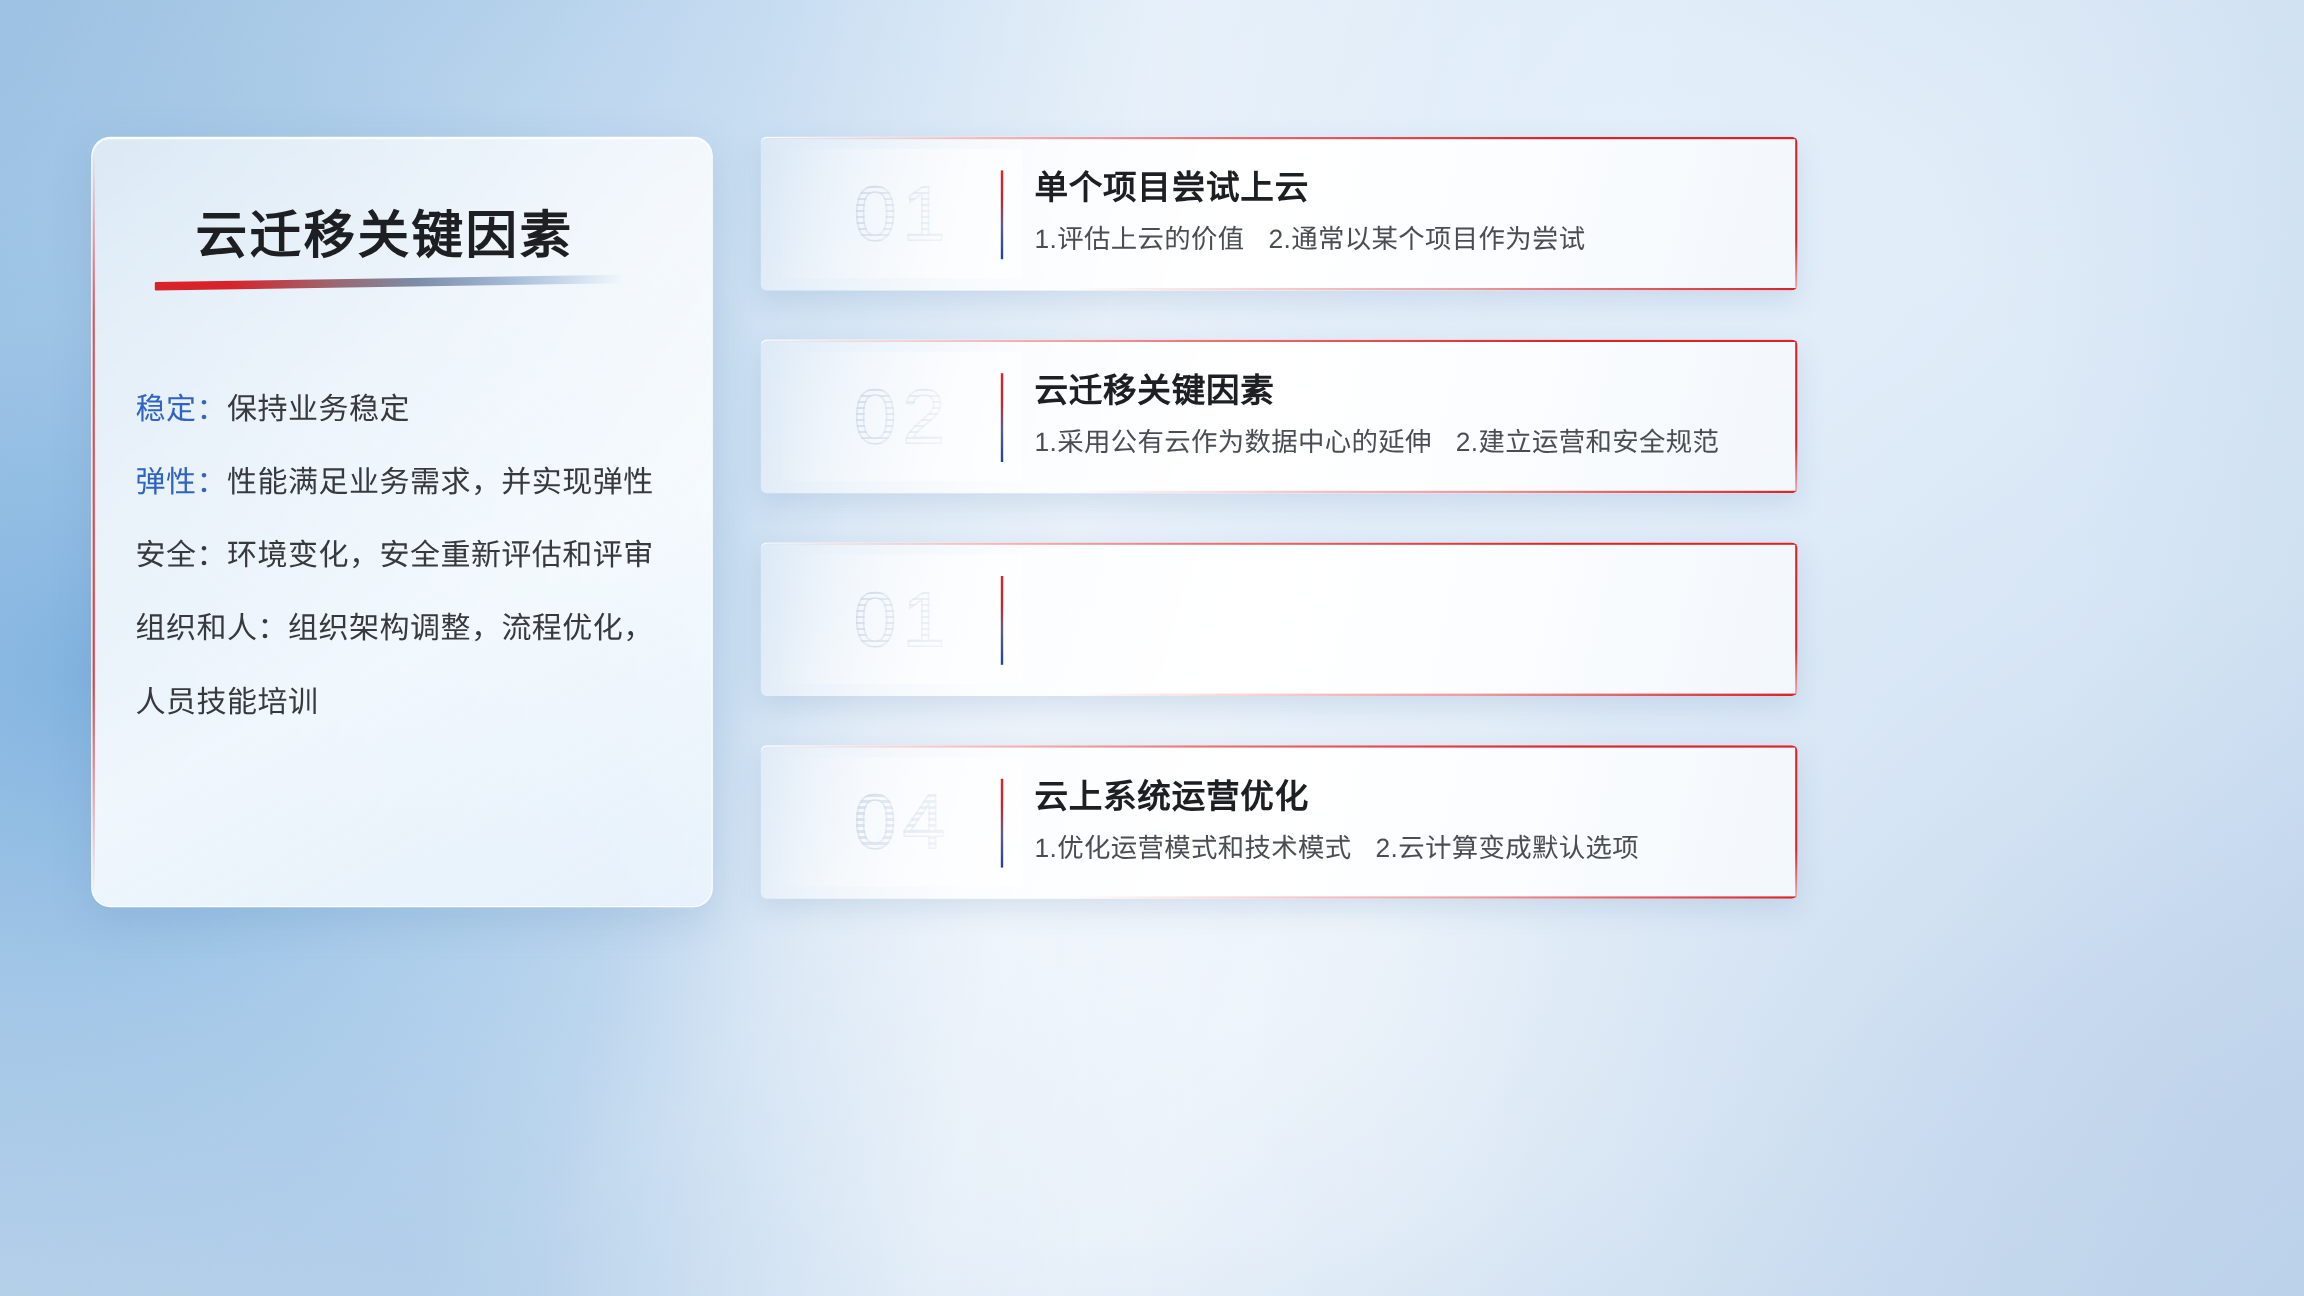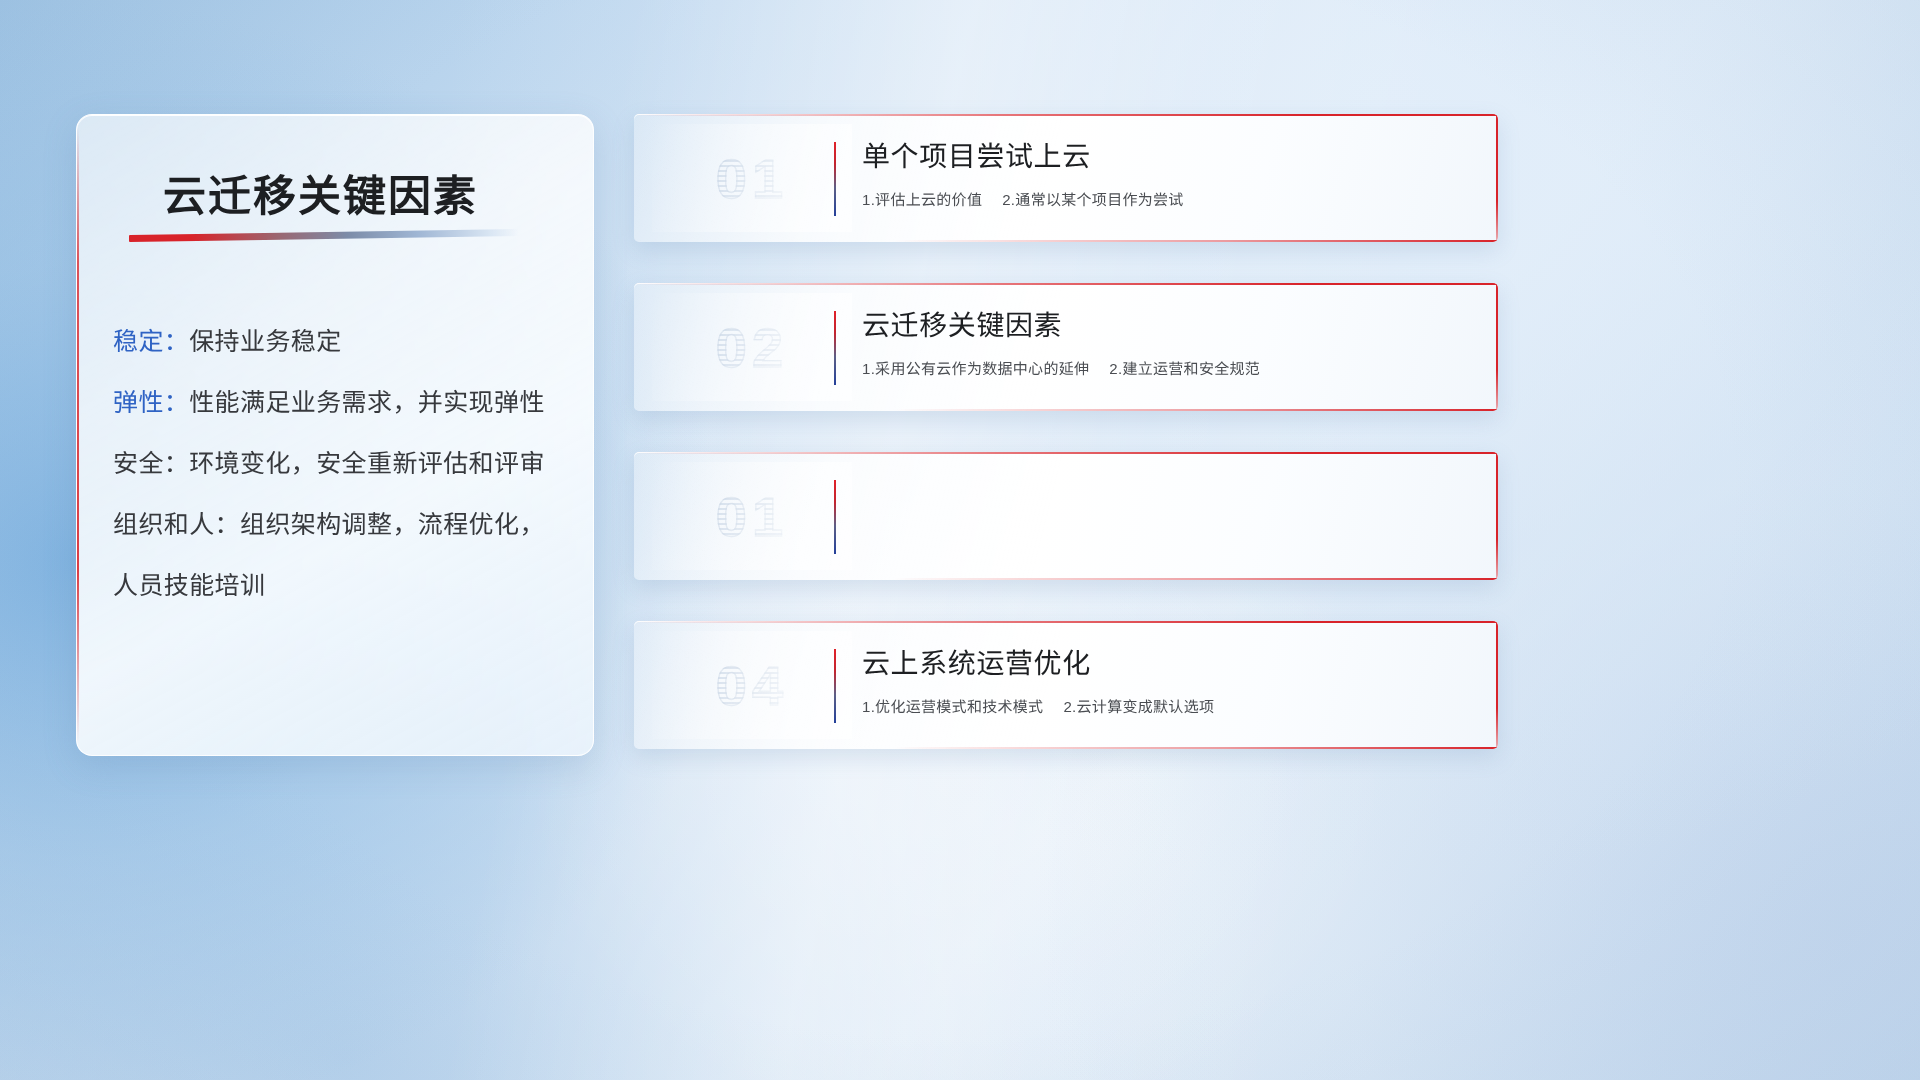--- a/index.html
+++ b/index.html
@@ -146,22 +146,22 @@
   .card-num {
     position: absolute;
     left: 28px;
     top: 50%;
     transform: translateY(-50%);
     width: 180px;
     height: 96px;
     display: flex;
     align-items: center;
     justify-content: center;
-    font-size: 56px;
-    font-weight: 700;
+    font-size: 64px;
+    font-weight: 400;
     letter-spacing: 5px;
     color: transparent;
     -webkit-text-stroke: 1.4px rgba(120,150,185,0.55);
     background-image: repeating-linear-gradient(
         180deg,
         rgba(122,152,190,0.72) 0px,
         rgba(122,152,190,0.72) 2px,
         rgba(255,255,255,0) 2px,
         rgba(255,255,255,0) 5px);
     -webkit-background-clip: text;
@@ -188,29 +188,29 @@
   }
 
   .card-body {
     position: absolute;
     left: 228px;
     right: 24px;
     top: 24px;
   }
   .card-title {
     font-size: 28px;
-    font-weight: 400;
+    font-weight: 700;
     color: #1d1f22;
     letter-spacing: 0.6px;
     line-height: 38px;
     white-space: nowrap;
   }
   .card-desc {
     margin-top: 12px;
-    font-size: 15px;
+    font-size: 22px;
     color: #4a4d52;
     letter-spacing: 0.3px;
     line-height: 24px;
     white-space: nowrap;
   }
   .card-desc .gap { display: inline-block; width: 20px; }
 </style>
 </head>
 <body>
 

